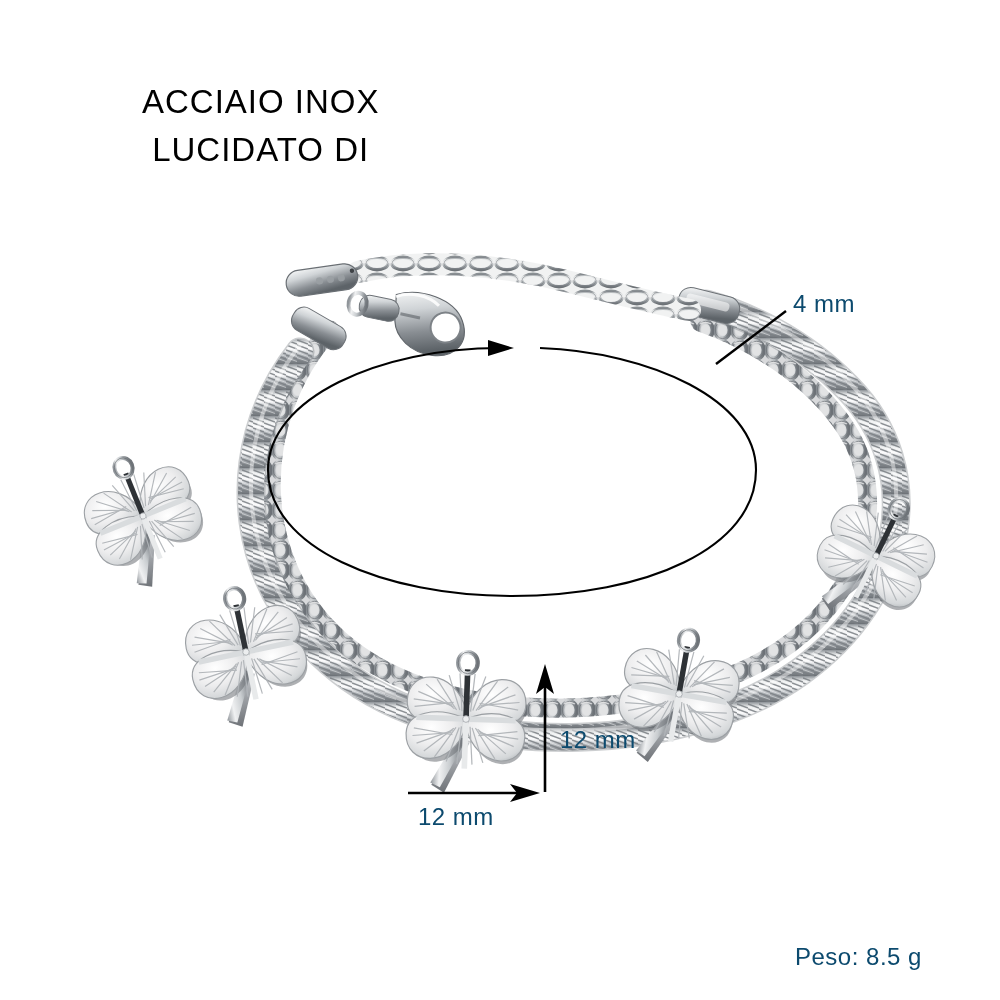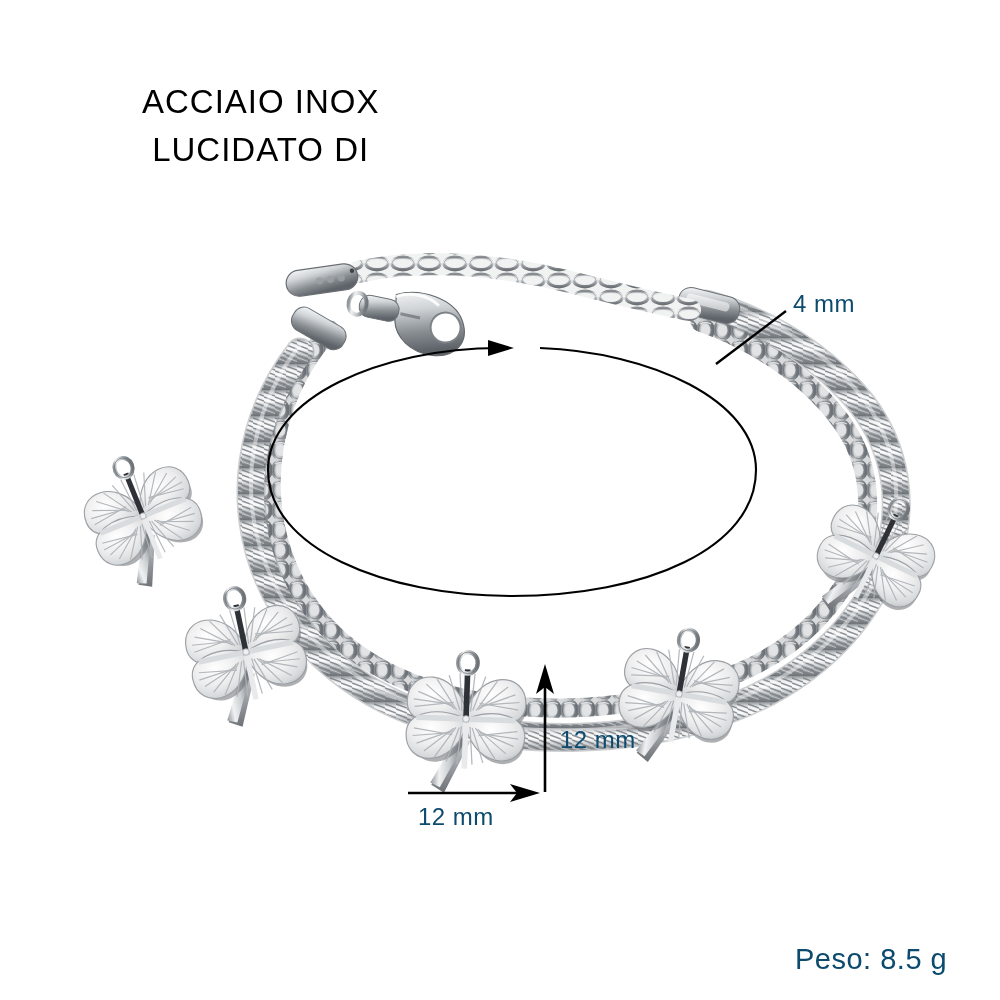--- a/index.html
+++ b/index.html
@@ -48,21 +48,21 @@
     font-size: 24px;
   }
   #label-charm-w {
     left: 418px;
     top: 803px;
     font-size: 24px;
   }
   #label-weight {
     left: 795px;
     top: 943px;
-    font-size: 29px;
+    font-size: 24px;
   }
   svg#art {
     position: absolute;
     left: 0; top: 0;
     width: 1000px;
     height: 1000px;
   }
 </style>
 </head>
 <body>

